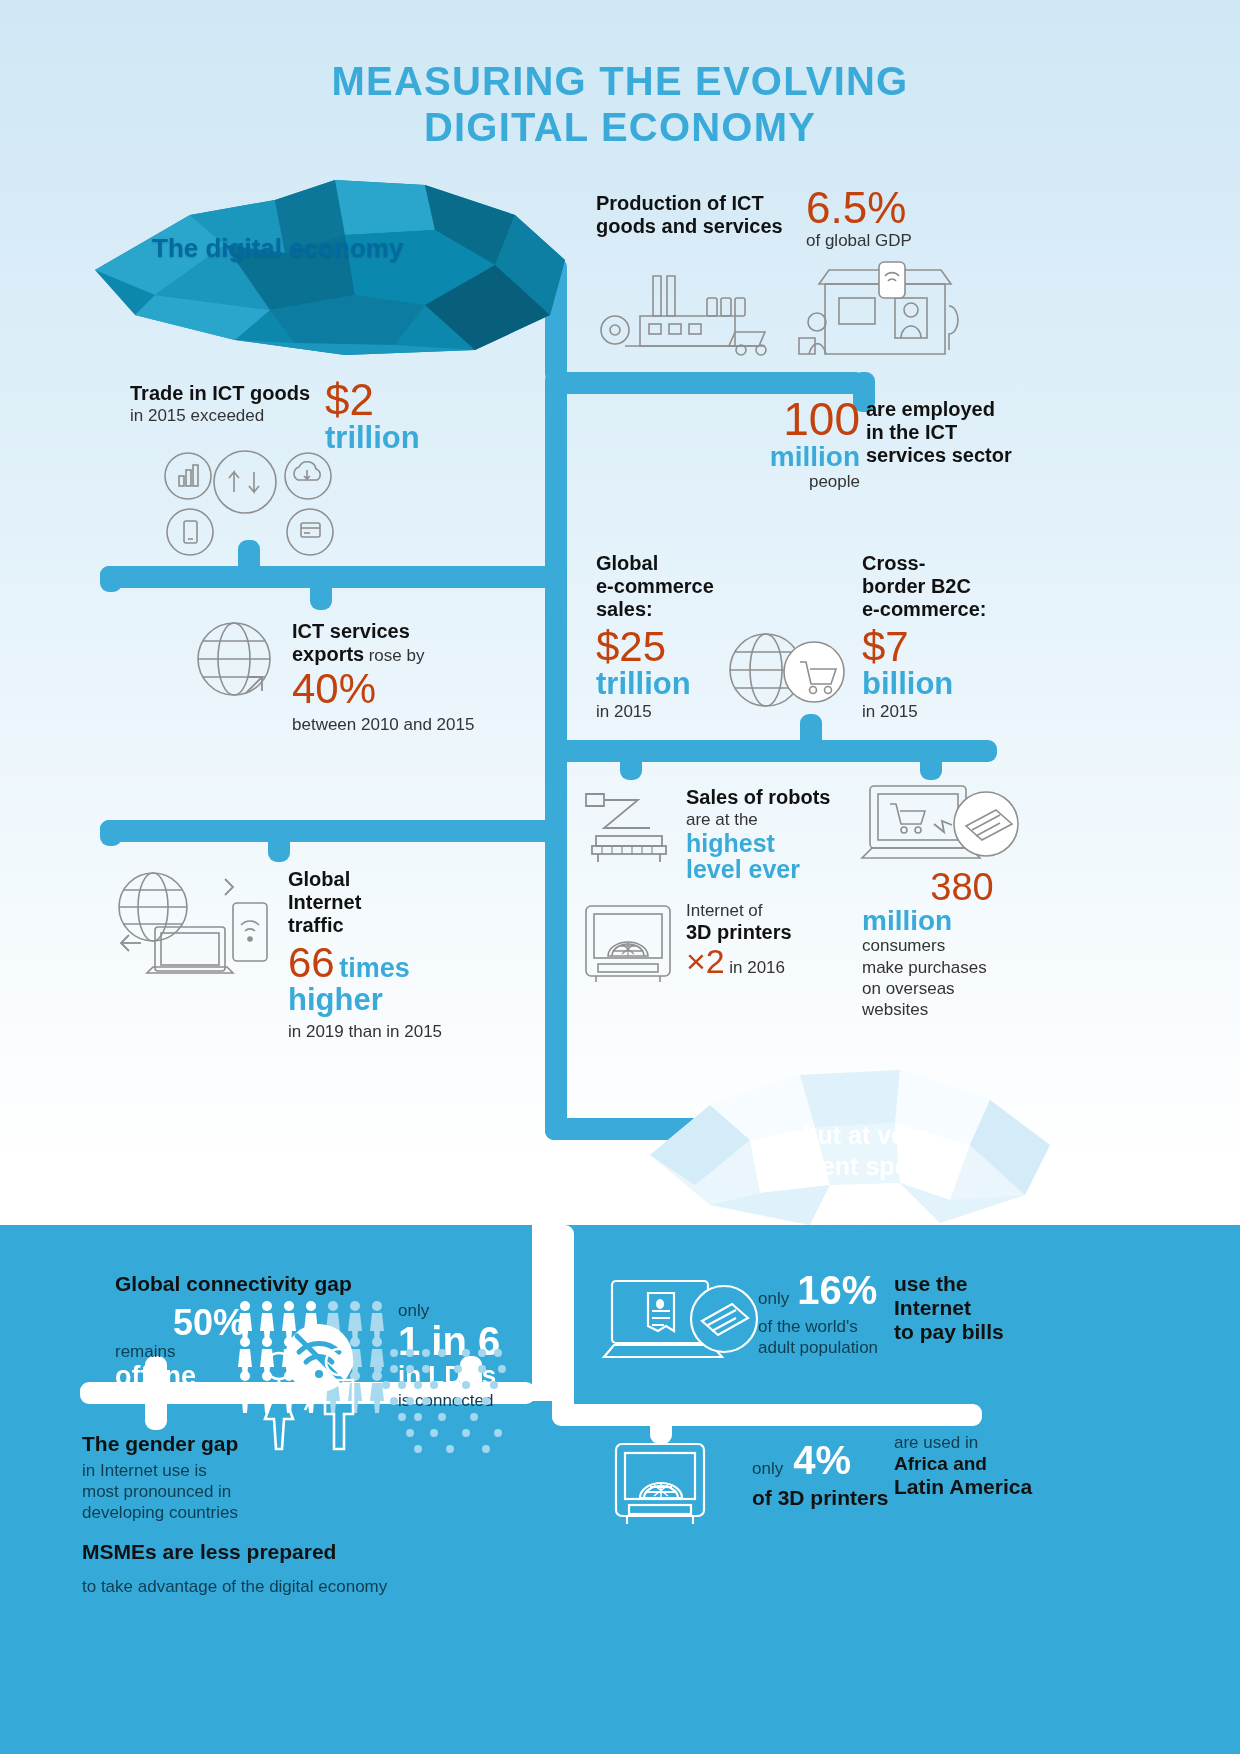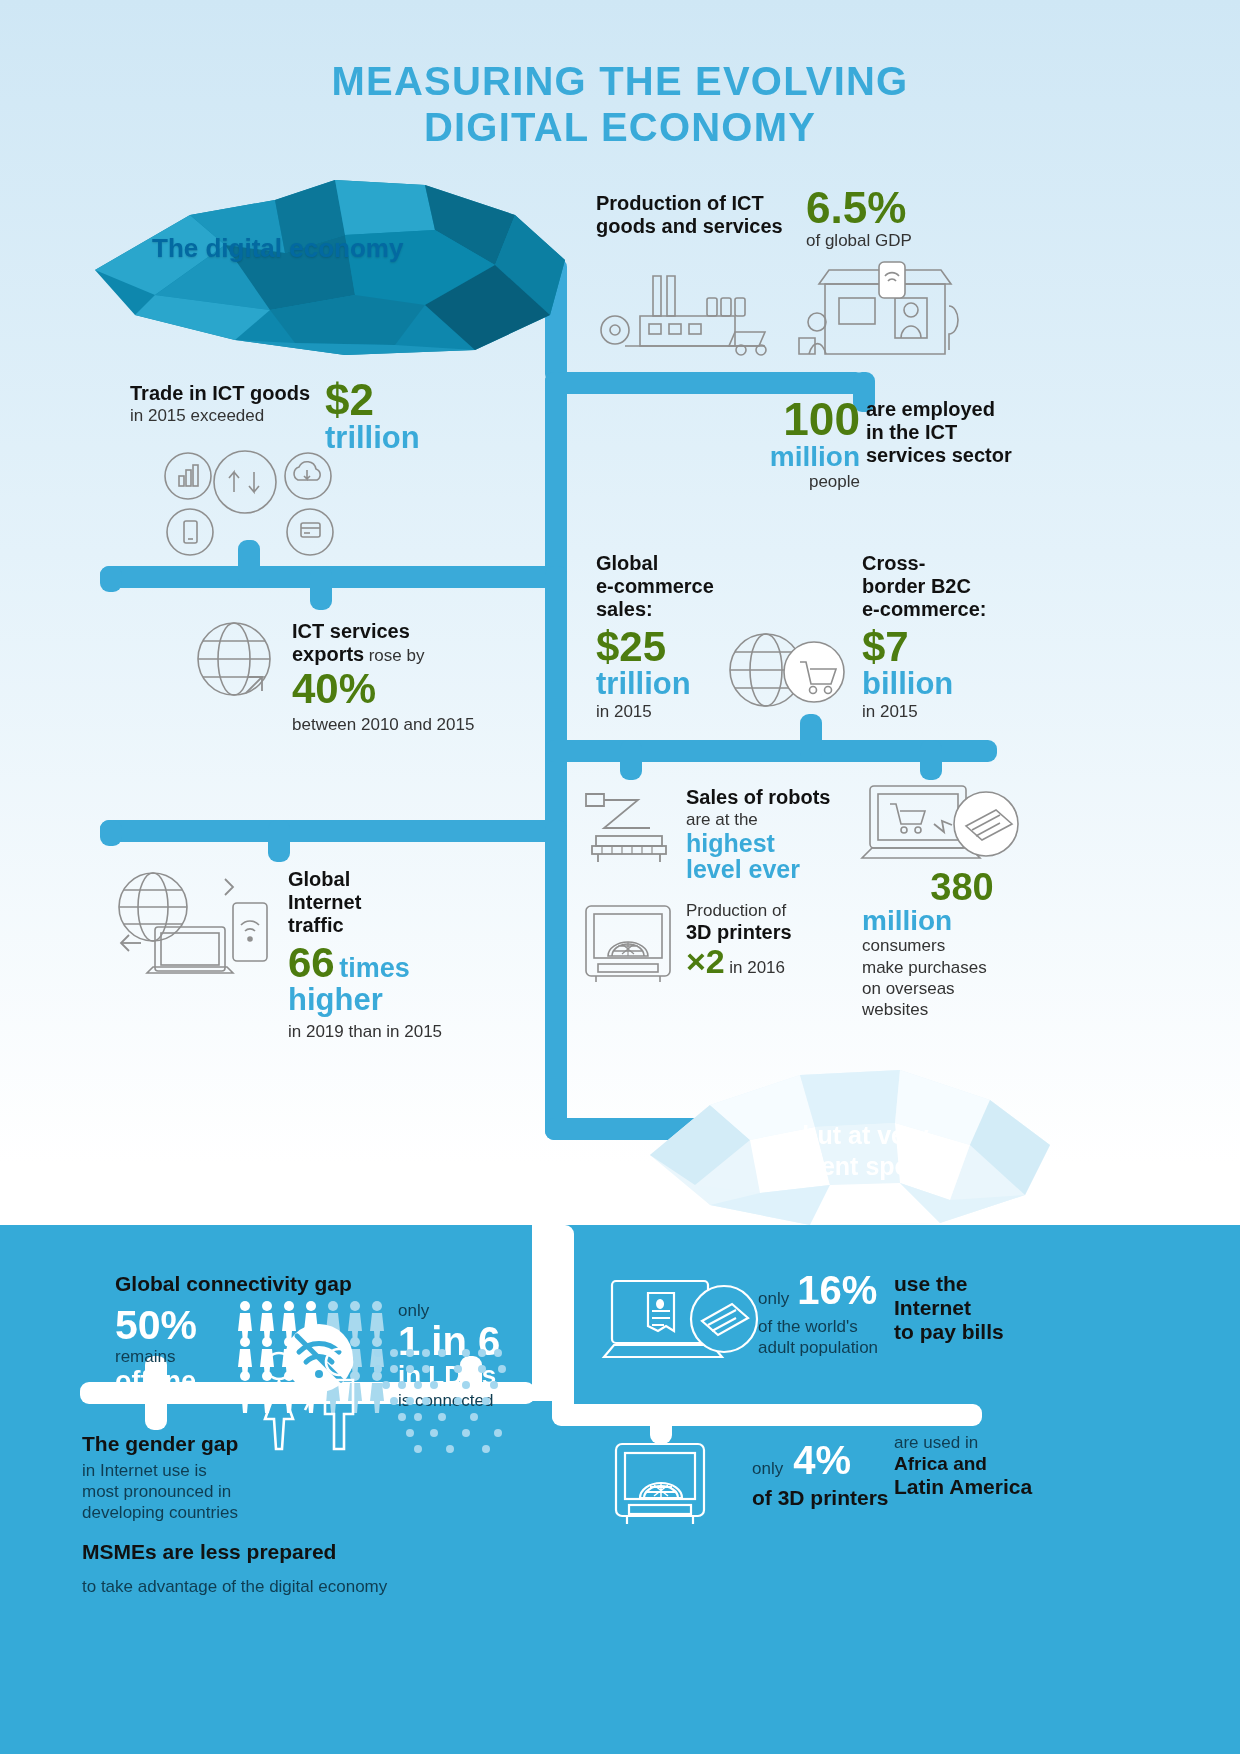--- a/index.html
+++ b/index.html
@@ -45,21 +45,21 @@
   }
 
   
   .pipe{position:absolute;background:#3aaad9;border-radius:9px;}
   .pipe-w{position:absolute;background:#ffffff;border-radius:9px;}
 
   
   .blk{position:absolute;}
   .hd{font-weight:bold;color:#111;font-size:20px;line-height:1.14;}
   .sub{color:#333;font-size:17px;line-height:1.25;font-weight:normal;}
-  .big{color:#4d7c0f;font-weight:bold;font-size:44px;line-height:1;}
+  .big{color:#c2410c;font-weight:normal;font-size:44px;line-height:1;}
   .big2{color:#3aaad9;font-weight:bold;font-size:31px;line-height:1.05;}
   .bigw{color:#ffffff;font-weight:bold;font-size:44px;line-height:1;}
   .subw{color:#0f3d52;font-size:17px;line-height:1.25;}
   .whtxt{color:#ffffff;font-size:30px;font-weight:bold;line-height:1.1;}
 
   .inline{display:inline;}
 
   
   .ic{position:absolute;}
   svg{display:block;overflow:visible;}
@@ -359,21 +359,21 @@
       <rect x="8" y="6" width="84" height="70" rx="5"></rect>
       <rect x="16" y="14" width="68" height="44"></rect>
       <path d="M30 56 a20 14 0 0 1 40 0 z"></path>
       <path d="M34 56 a16 12 0 0 1 32 0 M40 46 h20 M36 51 h28"></path>
       <path d="M50 42 v14 M44 44 l12 10 M56 44 l-12 10" stroke-width="1.1"></path>
       <rect x="20" y="64" width="60" height="8"></rect>
       <path d="M18 76 v6 M82 76 v6"></path>
     </svg>
   </div>
   <div class="blk" style="left:686px;top:900px;width:220px;">
-    <div class="sub">Production of</div>
+    <div class="sub">Internet of</div>
     <div class="hd">3D printers</div>
     <div>
       <span class="big inline" style="font-size:34px;">×2</span>
       <span class="sub inline">in 2016</span>
     </div>
   </div>
 
   <div class="ic" style="left:862px;top:778px;">
     <svg width="165" height="100" viewBox="0 0 165 100" fill="none" stroke="#8f8f8f" stroke-width="1.6">
       <rect x="8" y="8" width="96" height="62" rx="4"></rect>
@@ -394,21 +394,21 @@
     <div class="sub">consumers</div>
     <div class="sub">make purchases</div>
     <div class="sub">on overseas</div>
     <div class="sub">websites</div>
   </div>
 
   <div class="blk" style="left:115px;top:1272px;width:350px;">
     <div class="hd" style="font-size:21px;">Global connectivity gap</div>
   </div>
   <div class="blk" style="left:115px;top:1305px;width:130px;">
-    <div class="bigw" style="font-size:41px;">50%</div>
+    <div class="bigw" style="font-size:36px;text-align:right;">50%</div>
     <div class="subw">remains</div>
     <div class="whtxt" style="font-size:27px;font-weight:bold;">offline</div>
   </div>
 
   <div class="ic" style="left:237px;top:1300px;">
     <svg width="155" height="110" viewBox="0 0 155 110">
       <g fill="#ffffff">
         <g>
             <circle cx="8" cy="6" r="5"></circle>
             <path d="M3 13 h10 l2 18 h-4 l-1 12 h-4 l-1 -12 h-4 z"></path>

